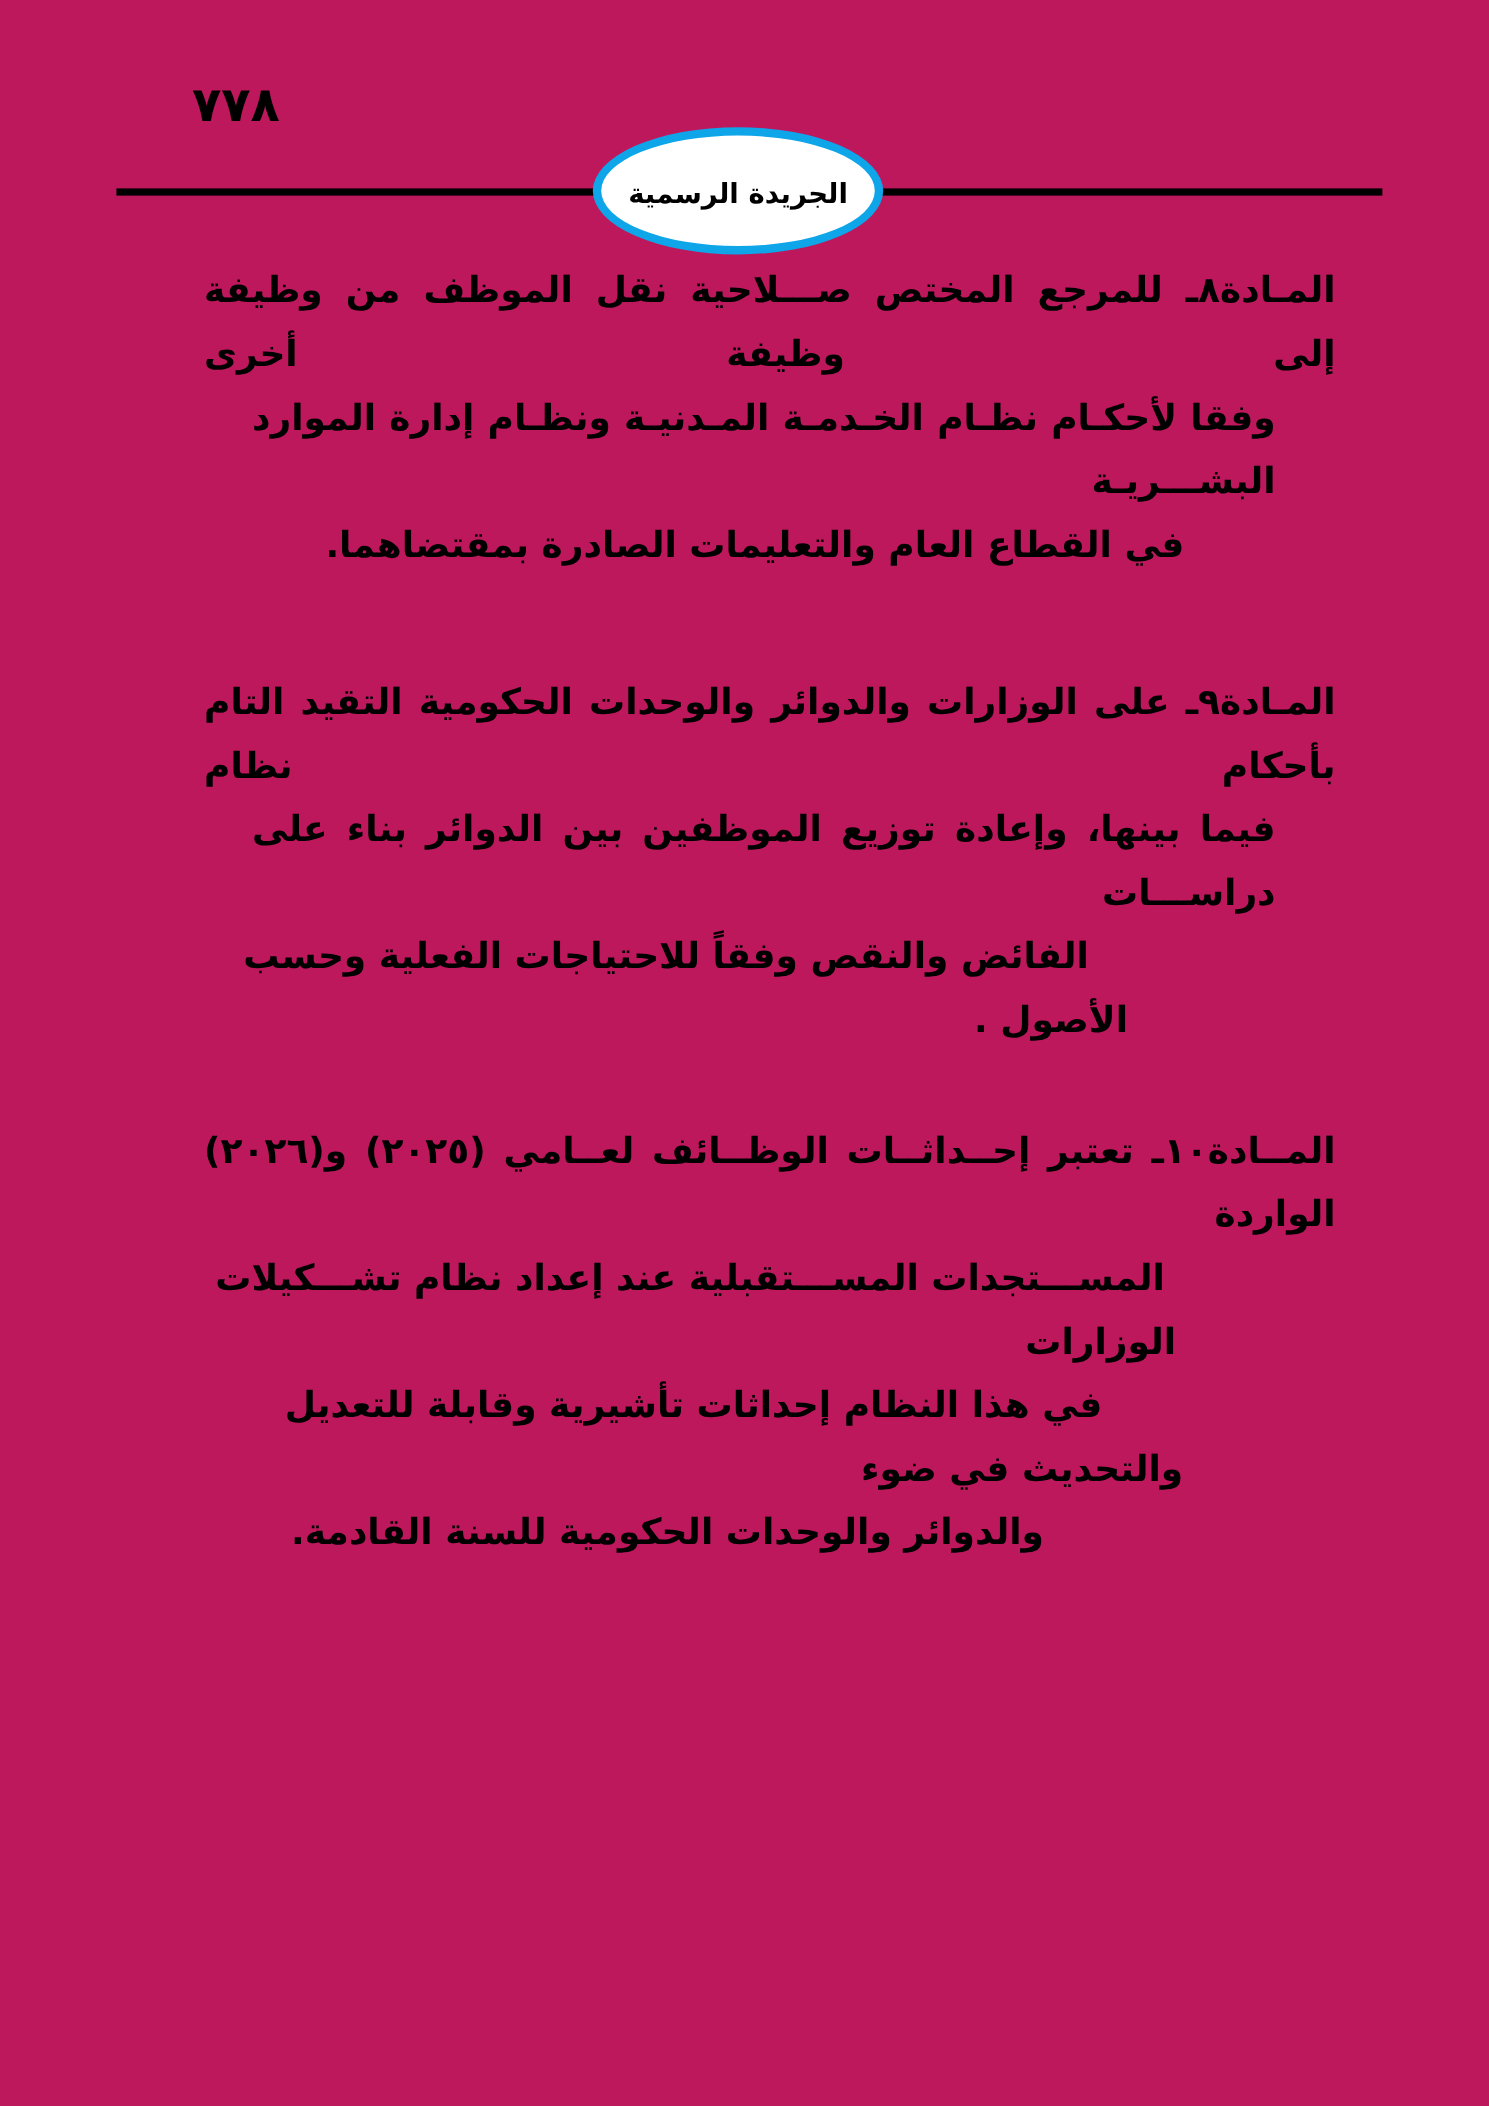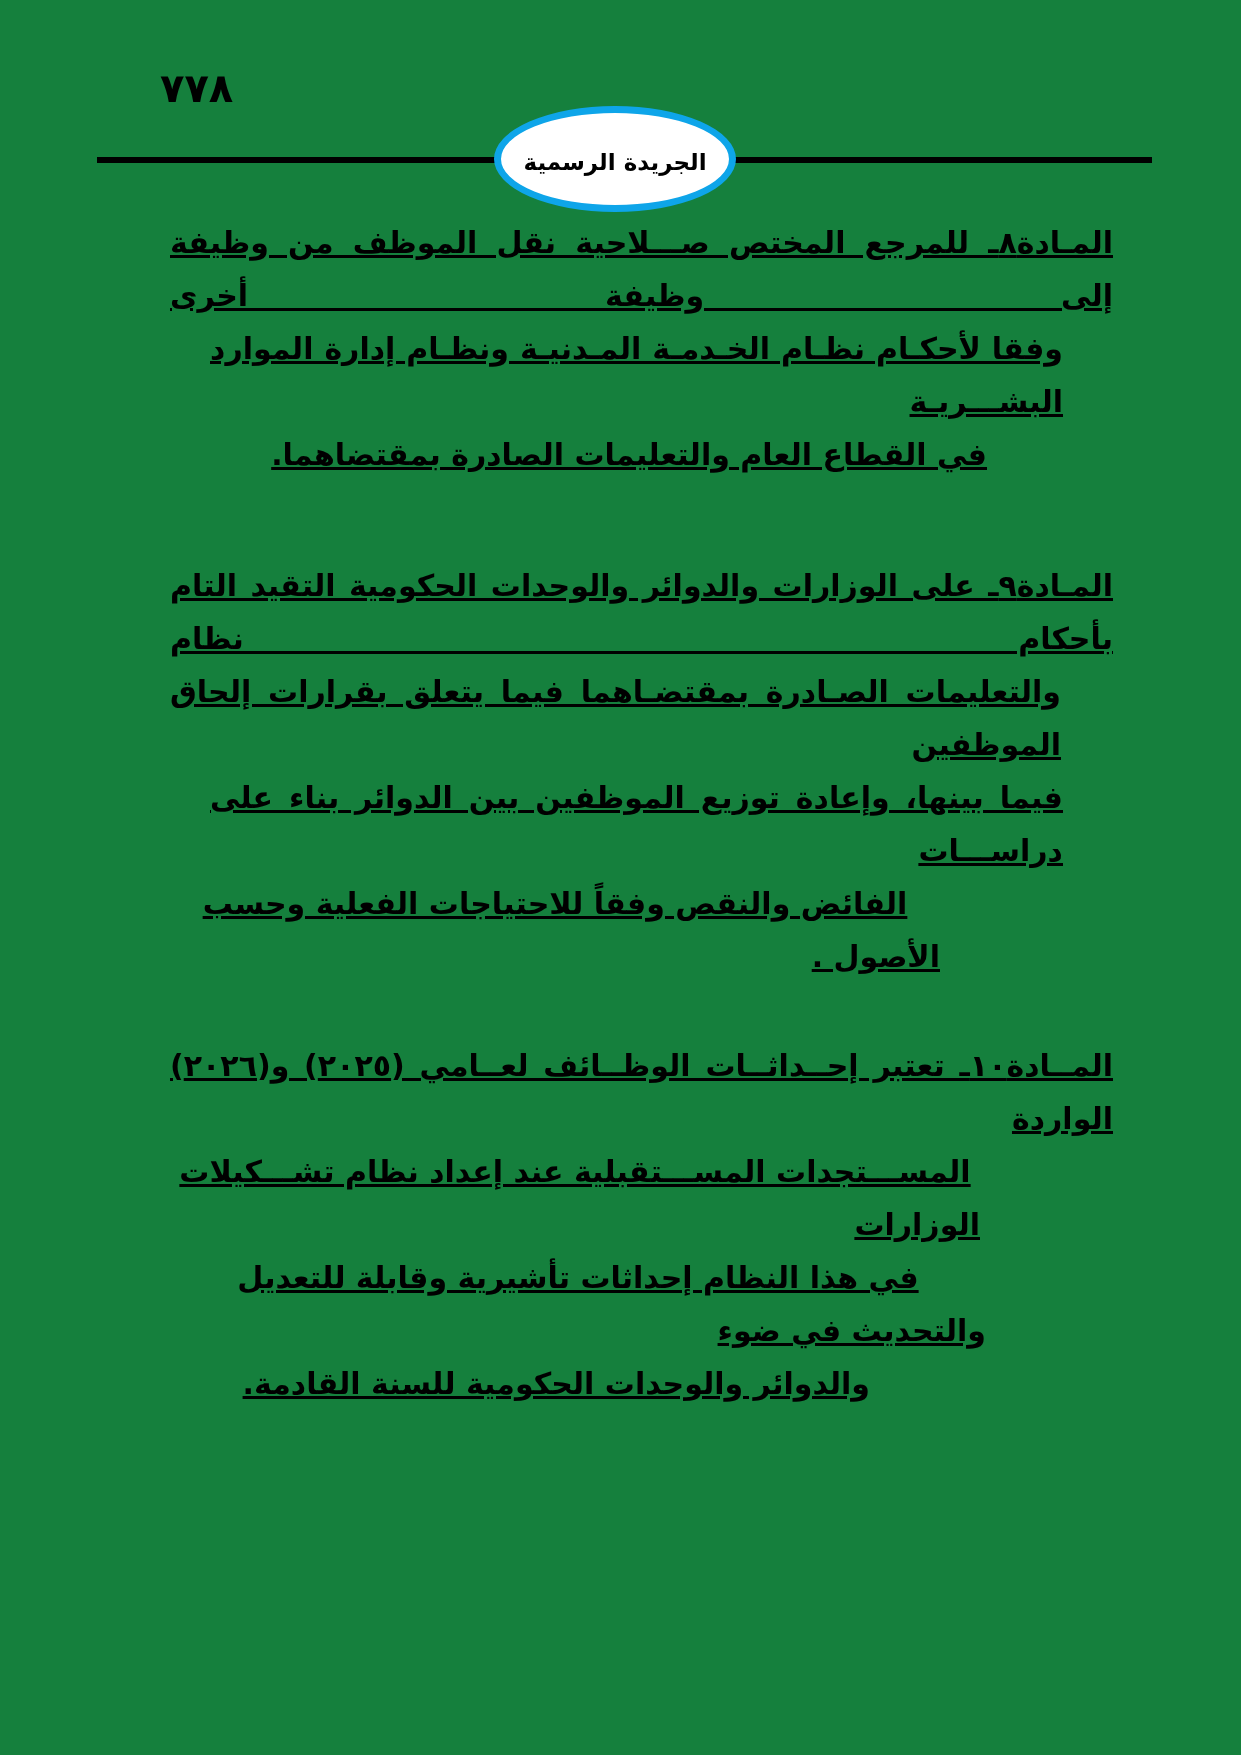--- a/index.html
+++ b/index.html
@@ -4,21 +4,21 @@
 <style>
   html, body {
     margin: 0;
     padding: 0;
     background: #ffffff;
   }
   .page {
     position: relative;
     width: 1241px;
     height: 1755px;
-    background: #15803d;
+    background: #be185d;
     overflow: hidden;
     font-family: "DejaVu Sans", "Liberation Sans", sans-serif;
     color: #000000;
     direction: rtl;
   }
   
   .page-number {
     position: absolute;
     top: 68px;
     left: 160px;
@@ -69,21 +69,20 @@
   .article {
     font-size: 30px;
     font-weight: bold;
     line-height: 53px;
   }
   .article + .article { margin-top: 78px; }
   .article.art-10 { margin-top: 56px; }
   .line {
     text-align: justify;
     text-align-last: justify;
-    text-decoration: underline;
   }
   .line.short {
     text-align: center;
     text-align-last: right;
   }
   
   .pr0   { padding-right: 0; }
   .pr46  { padding-right: 46px; }
   .pr50  { padding-right: 50px; margin-left: 40px; }
   .pr52  { padding-right: 52px; }
@@ -109,21 +108,20 @@
   <div class="content">
 
     <div class="article art-8">
       <div class="line pr0">المـادة٨ـ للمرجع المختص صـــلاحية نقل الموظف من وظيفة إلى وظيفة أخرى</div>
       <div class="line pr50">وفقا لأحكـام نظـام الخـدمـة المـدنيـة ونظـام إدارة الموارد البشـــريـة</div>
       <div class="line short pr126">في القطاع العام والتعليمات الصادرة بمقتضاهما.</div>
     </div>
 
     <div class="article art-9">
       <div class="line pr0">المـادة٩ـ على الوزارات والدوائر والوحدات الحكومية التقيد التام بأحكام نظام</div>
-      <div class="line pr52">والتعليمات الصـادرة بمقتضـاهما فيما يتعلق بقرارات إلحاق الموظفين</div>
       <div class="line pr50">فيما بينها، وإعادة توزيع الموظفين بين الدوائر بناء على دراســـات</div>
       <div class="line short pr173">الفائض والنقص وفقاً للاحتياجات الفعلية وحسب الأصول .</div>
     </div>
 
     <div class="article art-10">
       <div class="line pr0">المــادة١٠ـ تعتبر إحــداثــات الوظــائف لعــامي (٢٠٢٥) و(٢٠٢٦) الواردة</div>
       <div class="line short pr133">المســـتجدات المســـتقبلية عند إعداد نظام تشـــكيلات الوزارات</div>
       <div class="line short pr127">في هذا النظام إحداثات تأشيرية وقابلة للتعديل والتحديث في ضوء</div>
       <div class="line short pr243">والدوائر والوحدات الحكومية للسنة القادمة.</div>
     </div>

